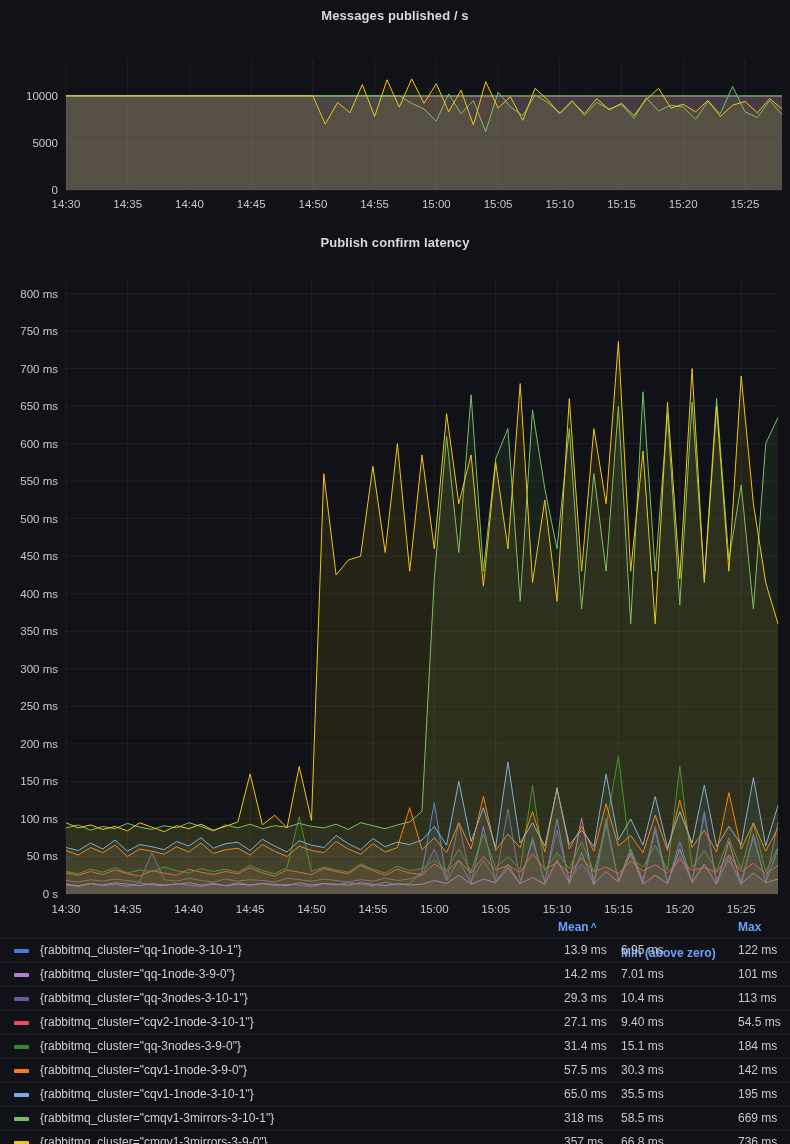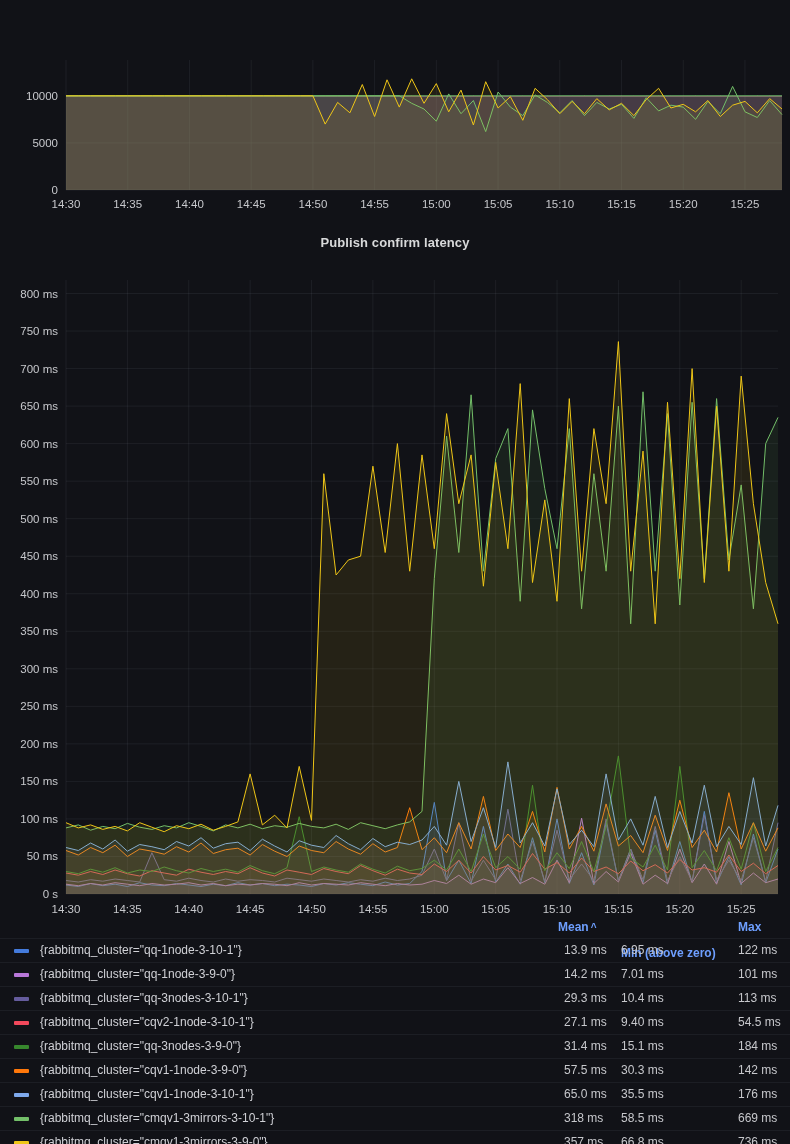--- a/index.html
+++ b/index.html
@@ -166,20 +166,21 @@
           <text x="434.2758620689655" y="913" text-anchor="middle" font-size="11.5">15:00</text>
           <text x="495.6551724137931" y="913" text-anchor="middle" font-size="11.5">15:05</text>
           <text x="557.0344827586207" y="913" text-anchor="middle" font-size="11.5">15:10</text>
           <text x="618.4137931034483" y="913" text-anchor="middle" font-size="11.5">15:15</text>
           <text x="679.7931034482758" y="913" text-anchor="middle" font-size="11.5">15:20</text>
           <text x="741.1724137931035" y="913" text-anchor="middle" font-size="11.5">15:25</text>
         </g>
       </g>
   </svg>
 
+  <div class="panel-title t1">Messages published / s</div>
   <div class="panel-title t2">Publish confirm latency</div>
 
   <div class="legend">
     <div class="legend-header">
       <span class="lcol c-mean"><span>Mean</span><span class="caret">^</span></span>
       <span class="lcol c-min">Min (above zero)</span>
       <span class="lcol c-max">Max</span>
     </div>
     <div id="legend-rows">
         <div class="legend-row">
@@ -222,21 +223,21 @@
           <span class="series-name">{rabbitmq_cluster="cqv1-1node-3-9-0"}</span>
           <span class="val c-mean">57.5 ms</span>
           <span class="val c-min">30.3 ms</span>
           <span class="val c-max">142 ms</span>
         </div>
         <div class="legend-row">
           <span class="swatch" style="background: rgb(126, 169, 236);"></span>
           <span class="series-name">{rabbitmq_cluster="cqv1-1node-3-10-1"}</span>
           <span class="val c-mean">65.0 ms</span>
           <span class="val c-min">35.5 ms</span>
-          <span class="val c-max">176 ms</span>
+          <span class="val c-max">195 ms</span>
         </div>
         <div class="legend-row">
           <span class="swatch" style="background: rgb(115, 191, 105);"></span>
           <span class="series-name">{rabbitmq_cluster="cmqv1-3mirrors-3-10-1"}</span>
           <span class="val c-mean">318 ms</span>
           <span class="val c-min">58.5 ms</span>
           <span class="val c-max">669 ms</span>
         </div>
         <div class="legend-row">
           <span class="swatch" style="background: rgb(239, 198, 23);"></span>

